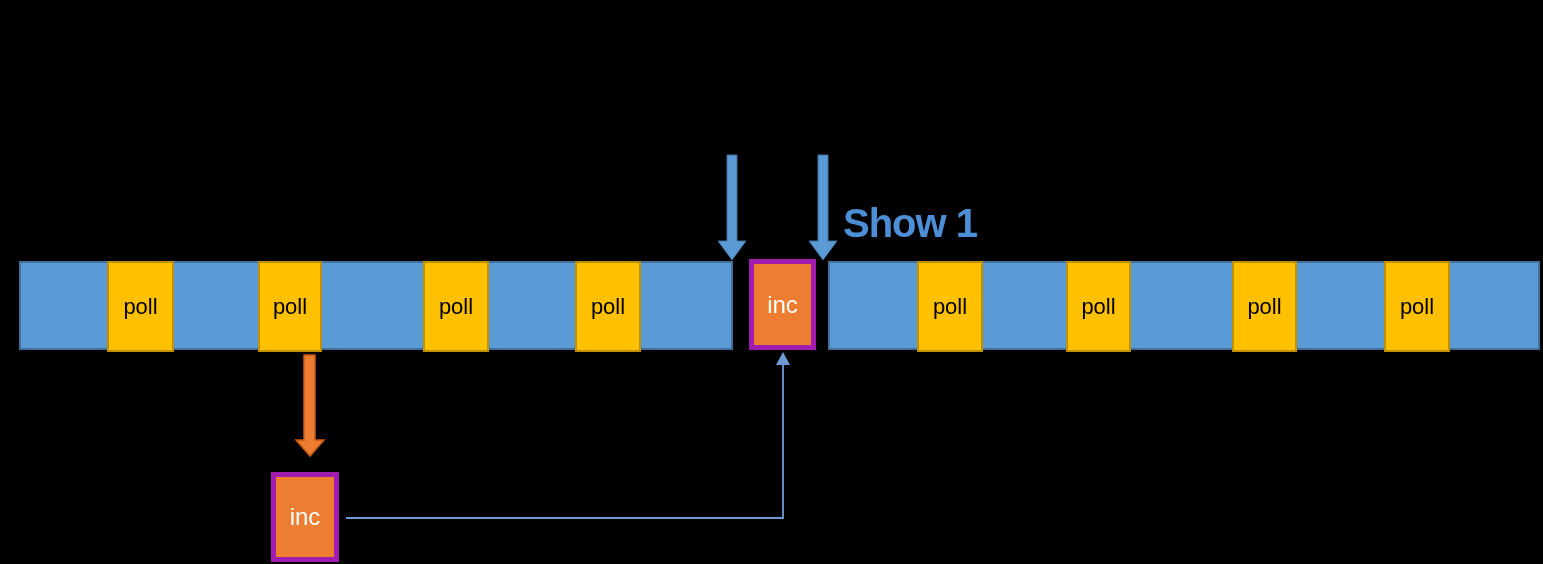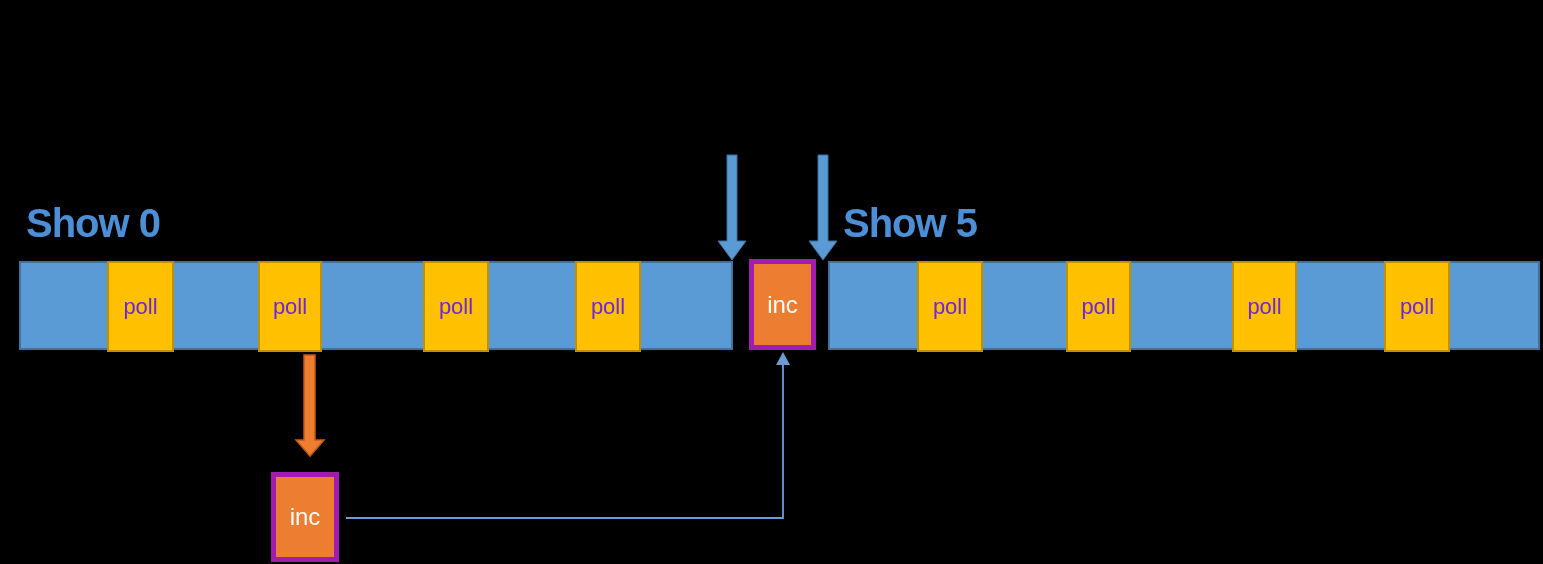--- a/index.html
+++ b/index.html
@@ -43,21 +43,21 @@
     position: absolute;
     top: -2px;
     height: 91px;
     background: #FFC000;
     border: 2px solid #BF9000;
     box-sizing: border-box;
     display: flex;
     align-items: center;
     justify-content: center;
     font-size: 22px;
-    color: #6d28d9;
+    color: #000000;
   }
   
   .show0 .p0 { left: 86px;  width: 67px; }
   .show0 .p1 { left: 237px; width: 64px; }
   .show0 .p2 { left: 402px; width: 66px; }
   .show0 .p3 { left: 554px; width: 66px; }
   
   .show1 .p0 { left: 87px;  width: 66px; }
   .show1 .p1 { left: 236px; width: 65px; }
   .show1 .p2 { left: 402px; width: 65px; }
@@ -93,22 +93,21 @@
     width: 1543px;
     height: 564px;
     pointer-events: none;
   }
 </style>
 </head>
 <body>
 
 <div class="canvas">
 
-  <div class="show-label left">Show 0</div>
-  <div class="show-label right">Show 5</div>
+  <div class="show-label right">Show 1</div>
 
   <div class="bar show0">
     <div class="poll p0">poll</div>
     <div class="poll p1">poll</div>
     <div class="poll p2">poll</div>
     <div class="poll p3">poll</div>
   </div>
 
   <div class="inc-box inc-main">inc</div>
 

